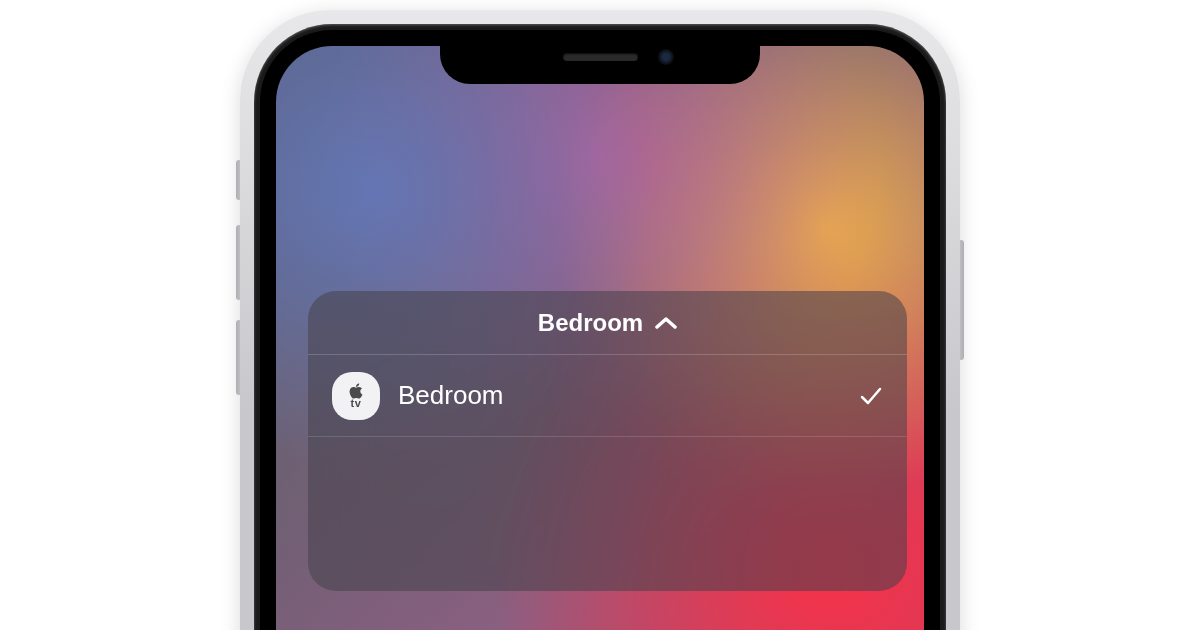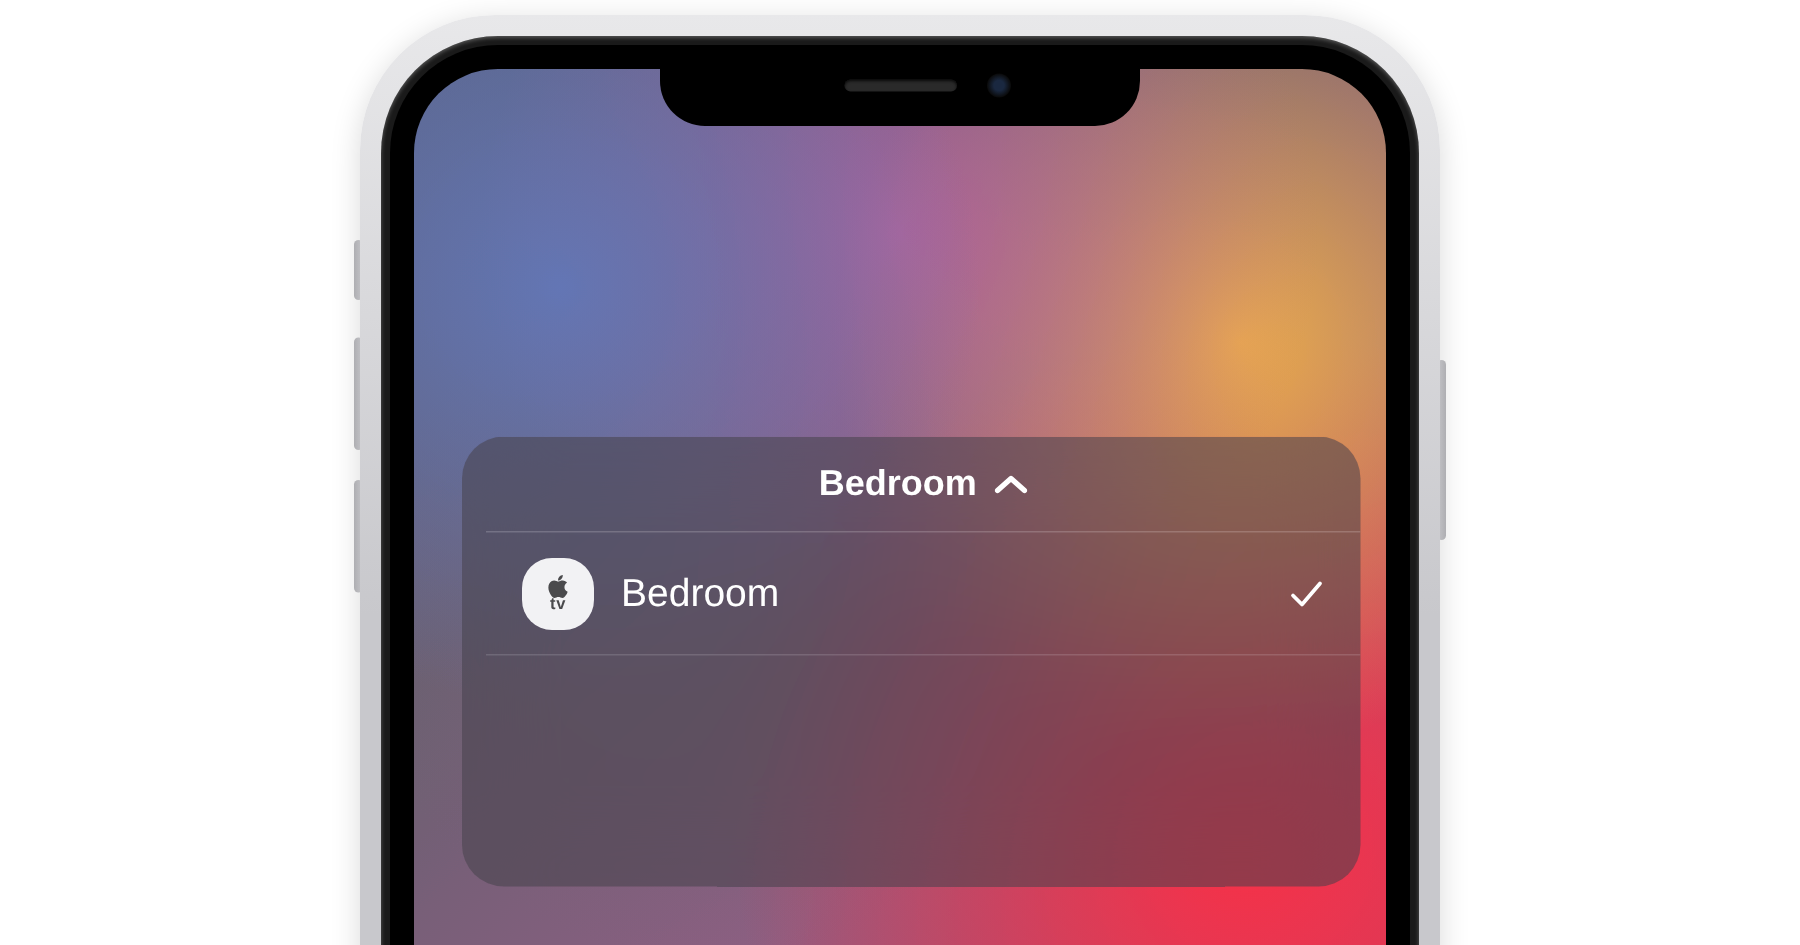--- a/index.html
+++ b/index.html
@@ -144,21 +144,20 @@
       position: absolute;
       top: 245px;
       left: 32px;
       right: 17px;
       background: rgba(70, 65, 75, 0.55);
       backdrop-filter: blur(30px);
       -webkit-backdrop-filter: blur(30px);
       border-radius: 28px;
       overflow: hidden;
       min-height: 300px;
-      padding-left: 16px;
     }
     
     .panel-header {
       height: 64px;
       display: flex;
       align-items: center;
       justify-content: center;
       gap: 12px;
       border-bottom: 1px solid rgba(255,255,255,0.18);
       cursor: pointer;

